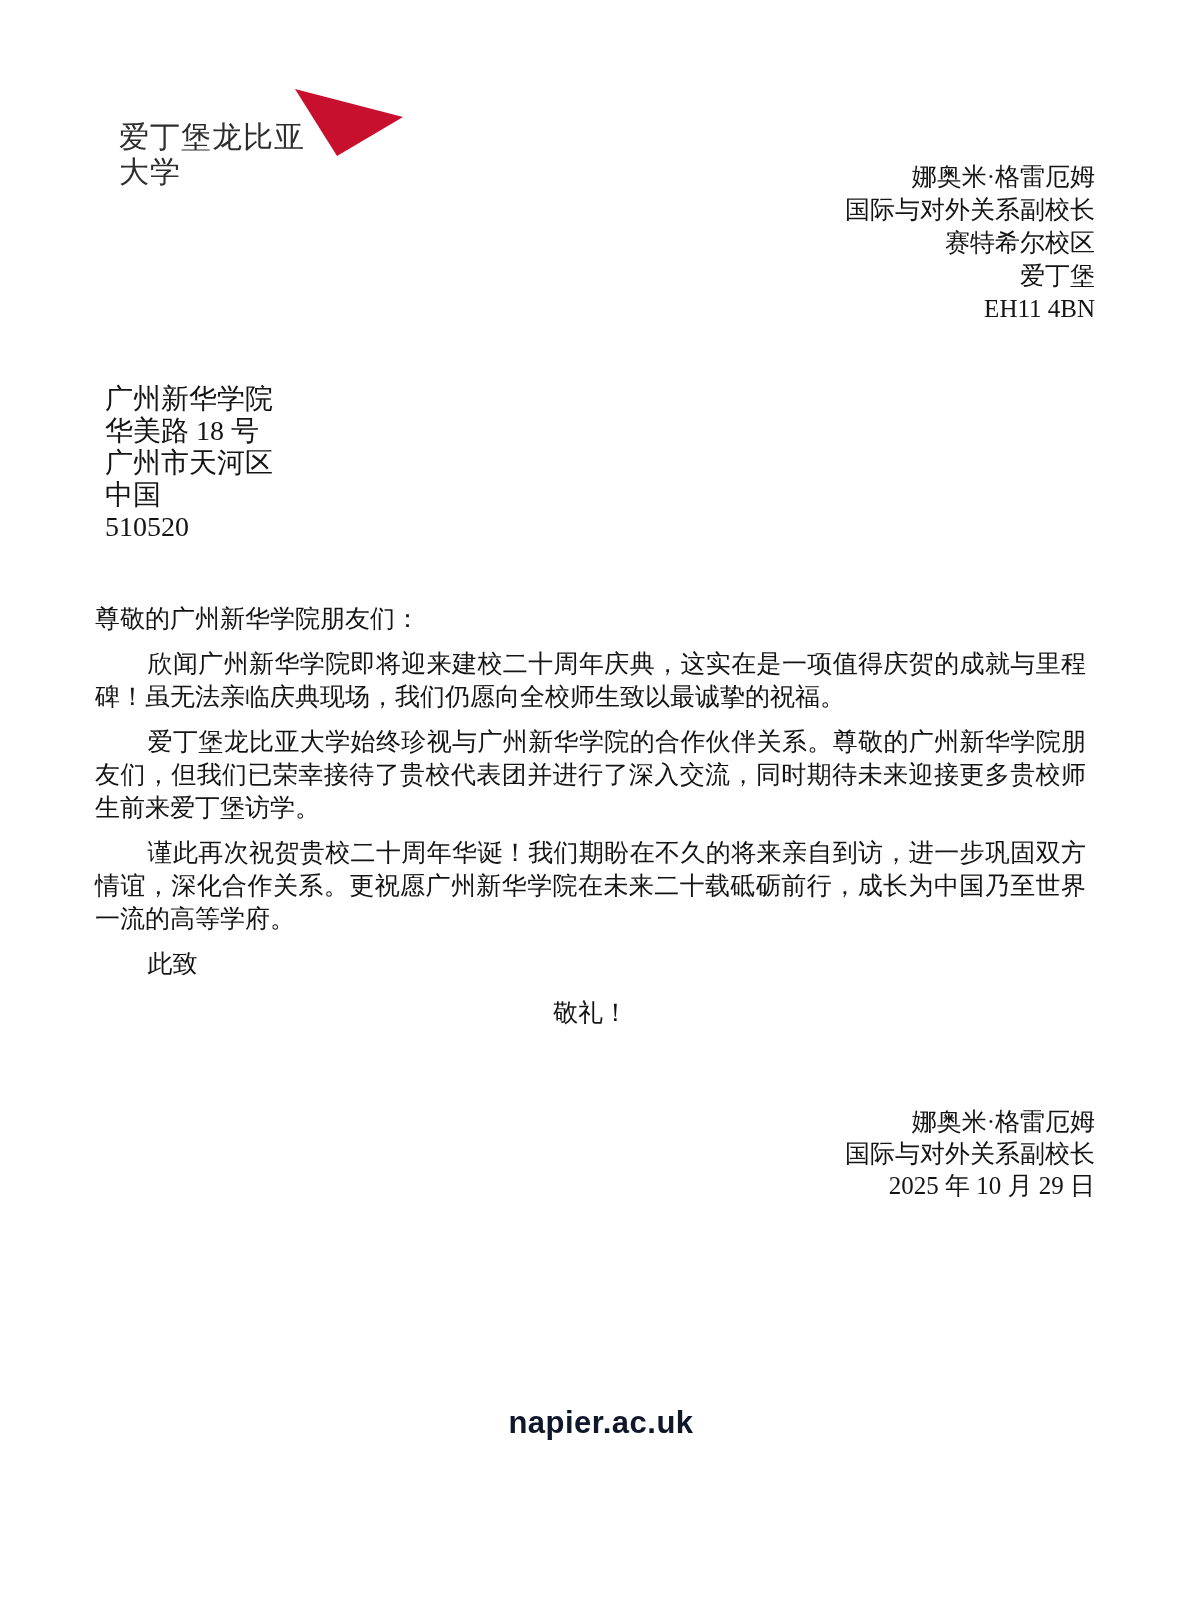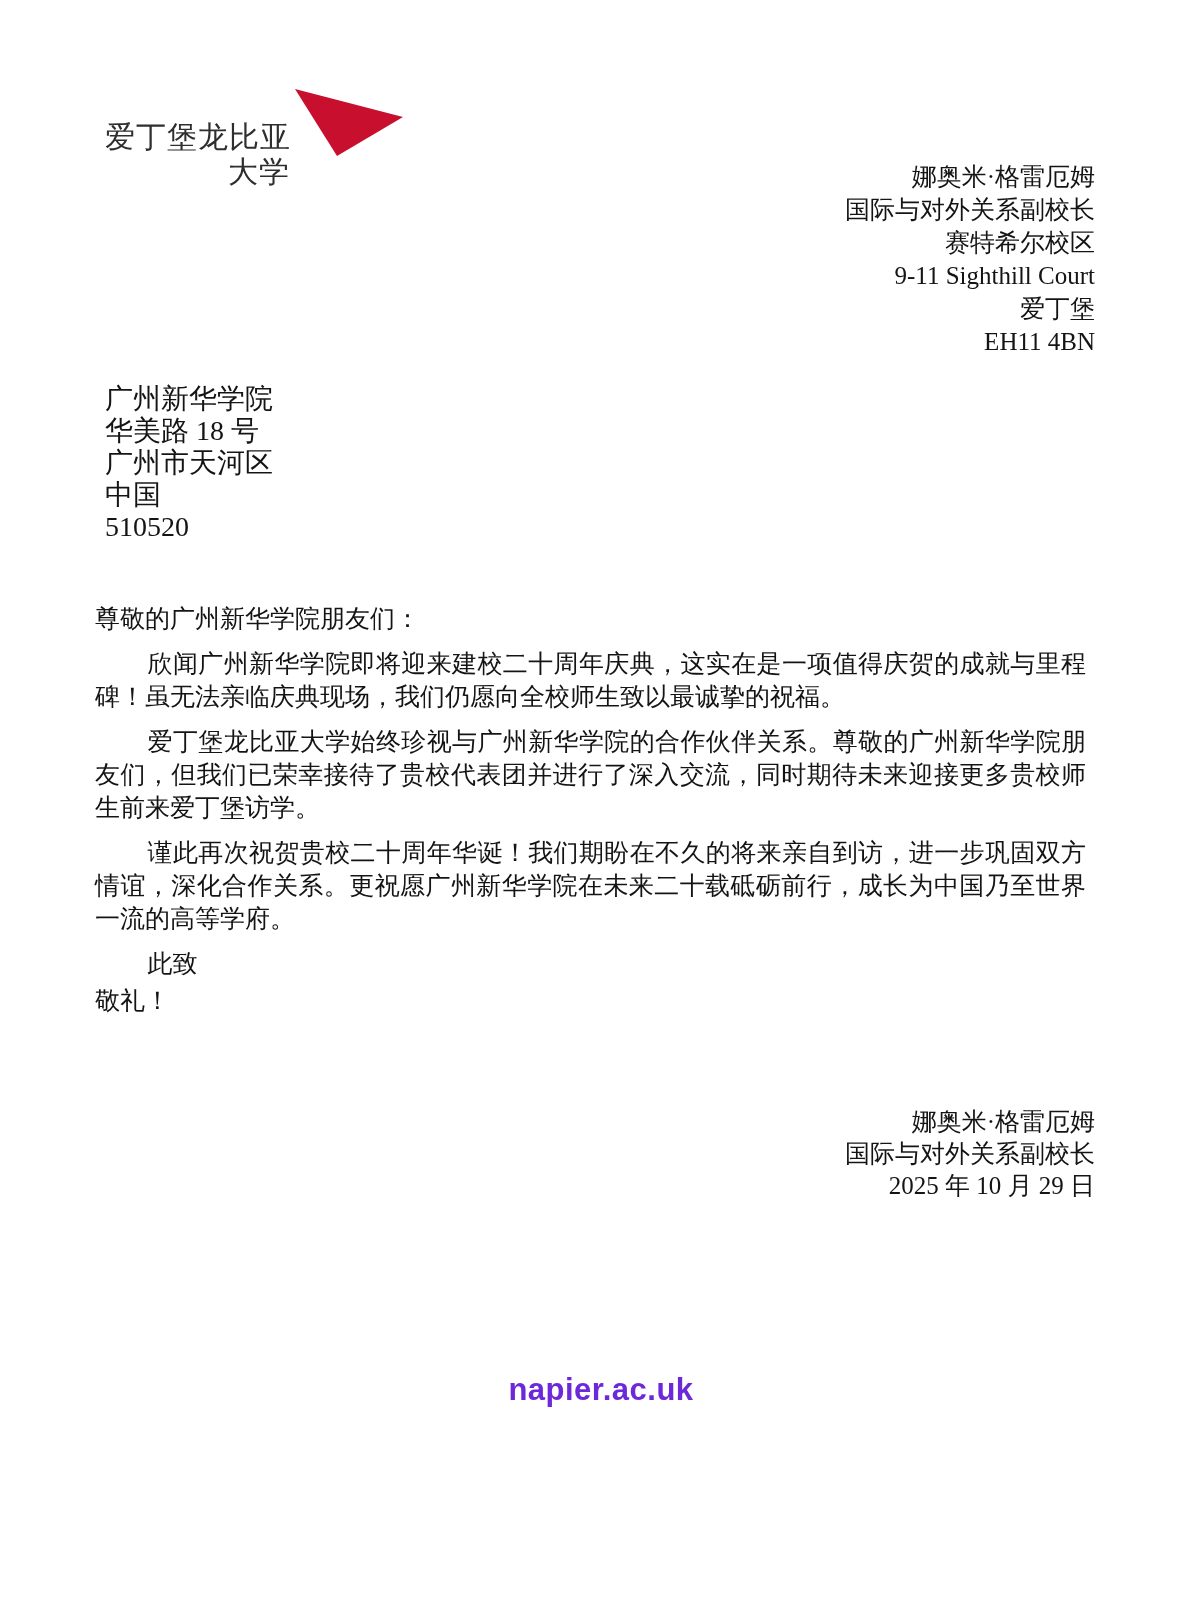--- a/index.html
+++ b/index.html
@@ -6,22 +6,22 @@
   .page{
     position:relative;
     width:1202px;height:1603px;
     background:#ffffff;
     overflow:hidden;
     font-family:"Liberation Serif","DejaVu Serif",serif;
     color:#141414;
   }
   
   .logo-text{
-    position:absolute;left:105px;top:119px;width:185px;
-    text-align:right;font-size:30px;line-height:35px;
+    position:absolute;left:119px;top:119px;width:185px;
+    text-align:left;font-size:30px;line-height:35px;
     color:#2e2e2e;letter-spacing:1px;white-space:nowrap;
   }
   .logo-mark{position:absolute;left:292px;top:85px;width:114px;height:75px;}
   
   .sender{
     position:absolute;top:160px;right:107px;
     text-align:right;font-size:25px;line-height:33px;white-space:nowrap;
   }
   
   .recipient{
@@ -29,52 +29,51 @@
     font-size:28px;line-height:32px;white-space:nowrap;
   }
   
   .body-text{
     position:absolute;left:95px;top:602px;width:991px;
     font-size:25px;line-height:33px;text-align:justify;
   }
   .salutation{text-align:left;}
   .body-text p{margin:12px 0 0 0;text-indent:2.1em;}
   .closing-1{margin-top:23px;text-indent:2.2em;}
-  .closing-2{margin-top:4px;text-align:left;}
+  .closing-2{margin-top:16px;text-align:center;}
   
   .signature{
     position:absolute;top:1106px;right:107px;
     text-align:right;font-size:25px;line-height:32px;white-space:nowrap;
   }
   
   .footer{
-    position:absolute;top:1372px;left:0;width:1202px;
+    position:absolute;top:1405px;left:0;width:1202px;
     text-align:center;
     font-family:"Liberation Sans","DejaVu Sans",sans-serif;
-    font-weight:bold;font-size:31px;color:#6d28d9;letter-spacing:0.5px;
+    font-weight:bold;font-size:31px;color:#0f172a;letter-spacing:0.5px;
   }
 </style>
 </head>
 <body>
 
 <div class="page">
 
   <div class="logo-text">
     <div>爱丁堡龙比亚</div>
     <div>大学</div>
   </div>
   <svg class="logo-mark" viewBox="0 0 114 75">
     <polygon points="3,4 111,32 45,71" fill="#C8102E"></polygon>
   </svg>
 
   <div class="sender">
     <div>娜奥米·格雷厄姆</div>
     <div>国际与对外关系副校长</div>
     <div>赛特希尔校区</div>
-    <div>9-11 Sighthill Court</div>
     <div>爱丁堡</div>
     <div>EH11 4BN</div>
   </div>
 
   <div class="recipient">
     <div>广州新华学院</div>
     <div>华美路 18 号</div>
     <div>广州市天河区</div>
     <div>中国</div>
     <div>510520</div>

